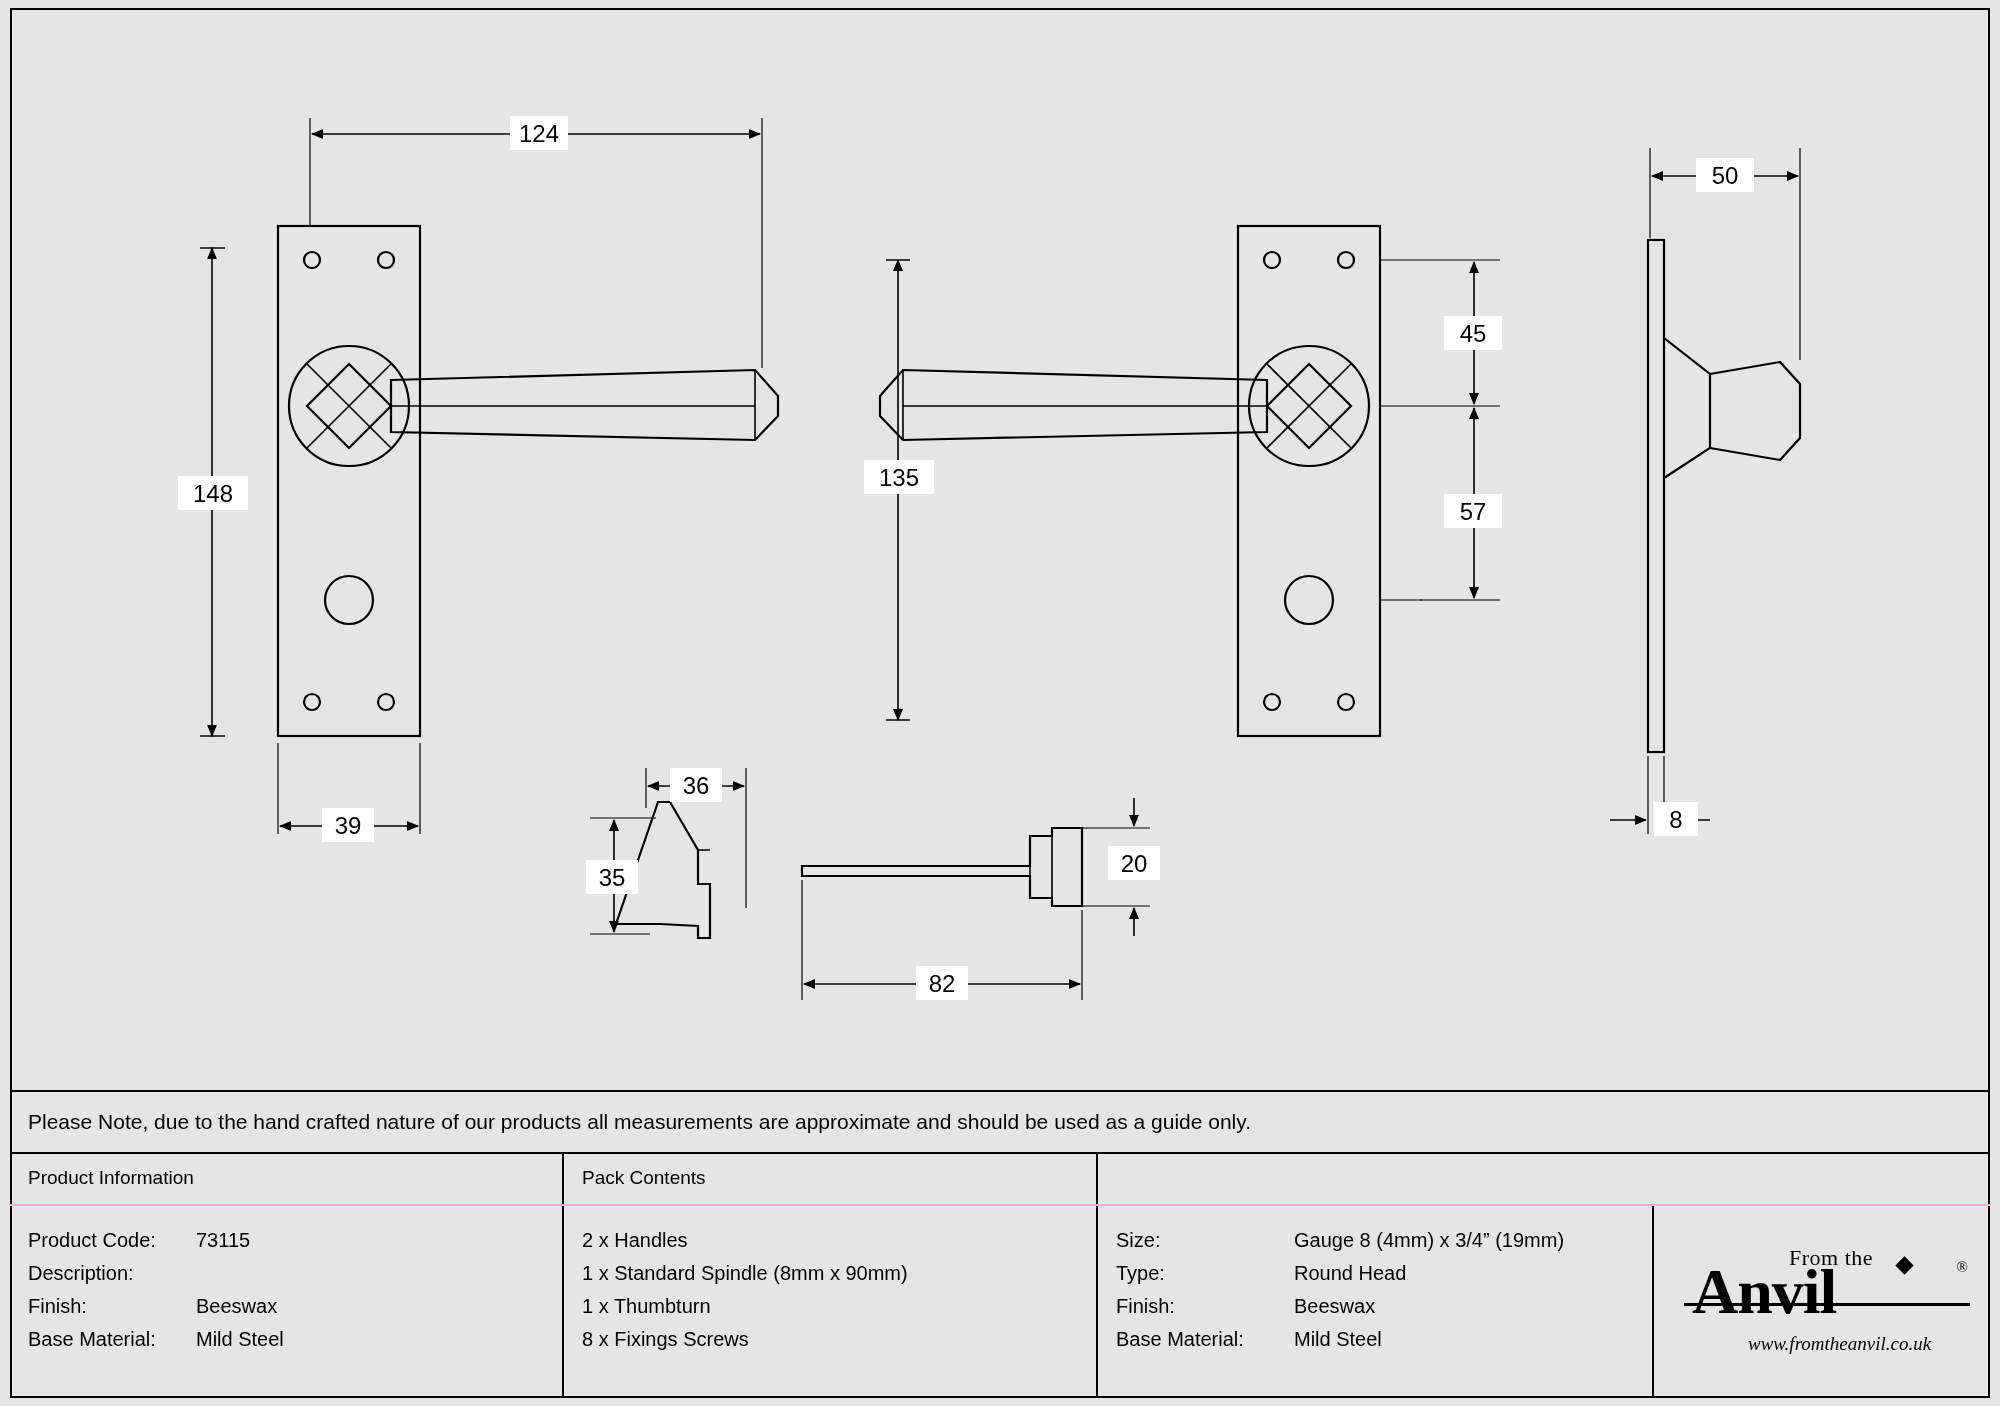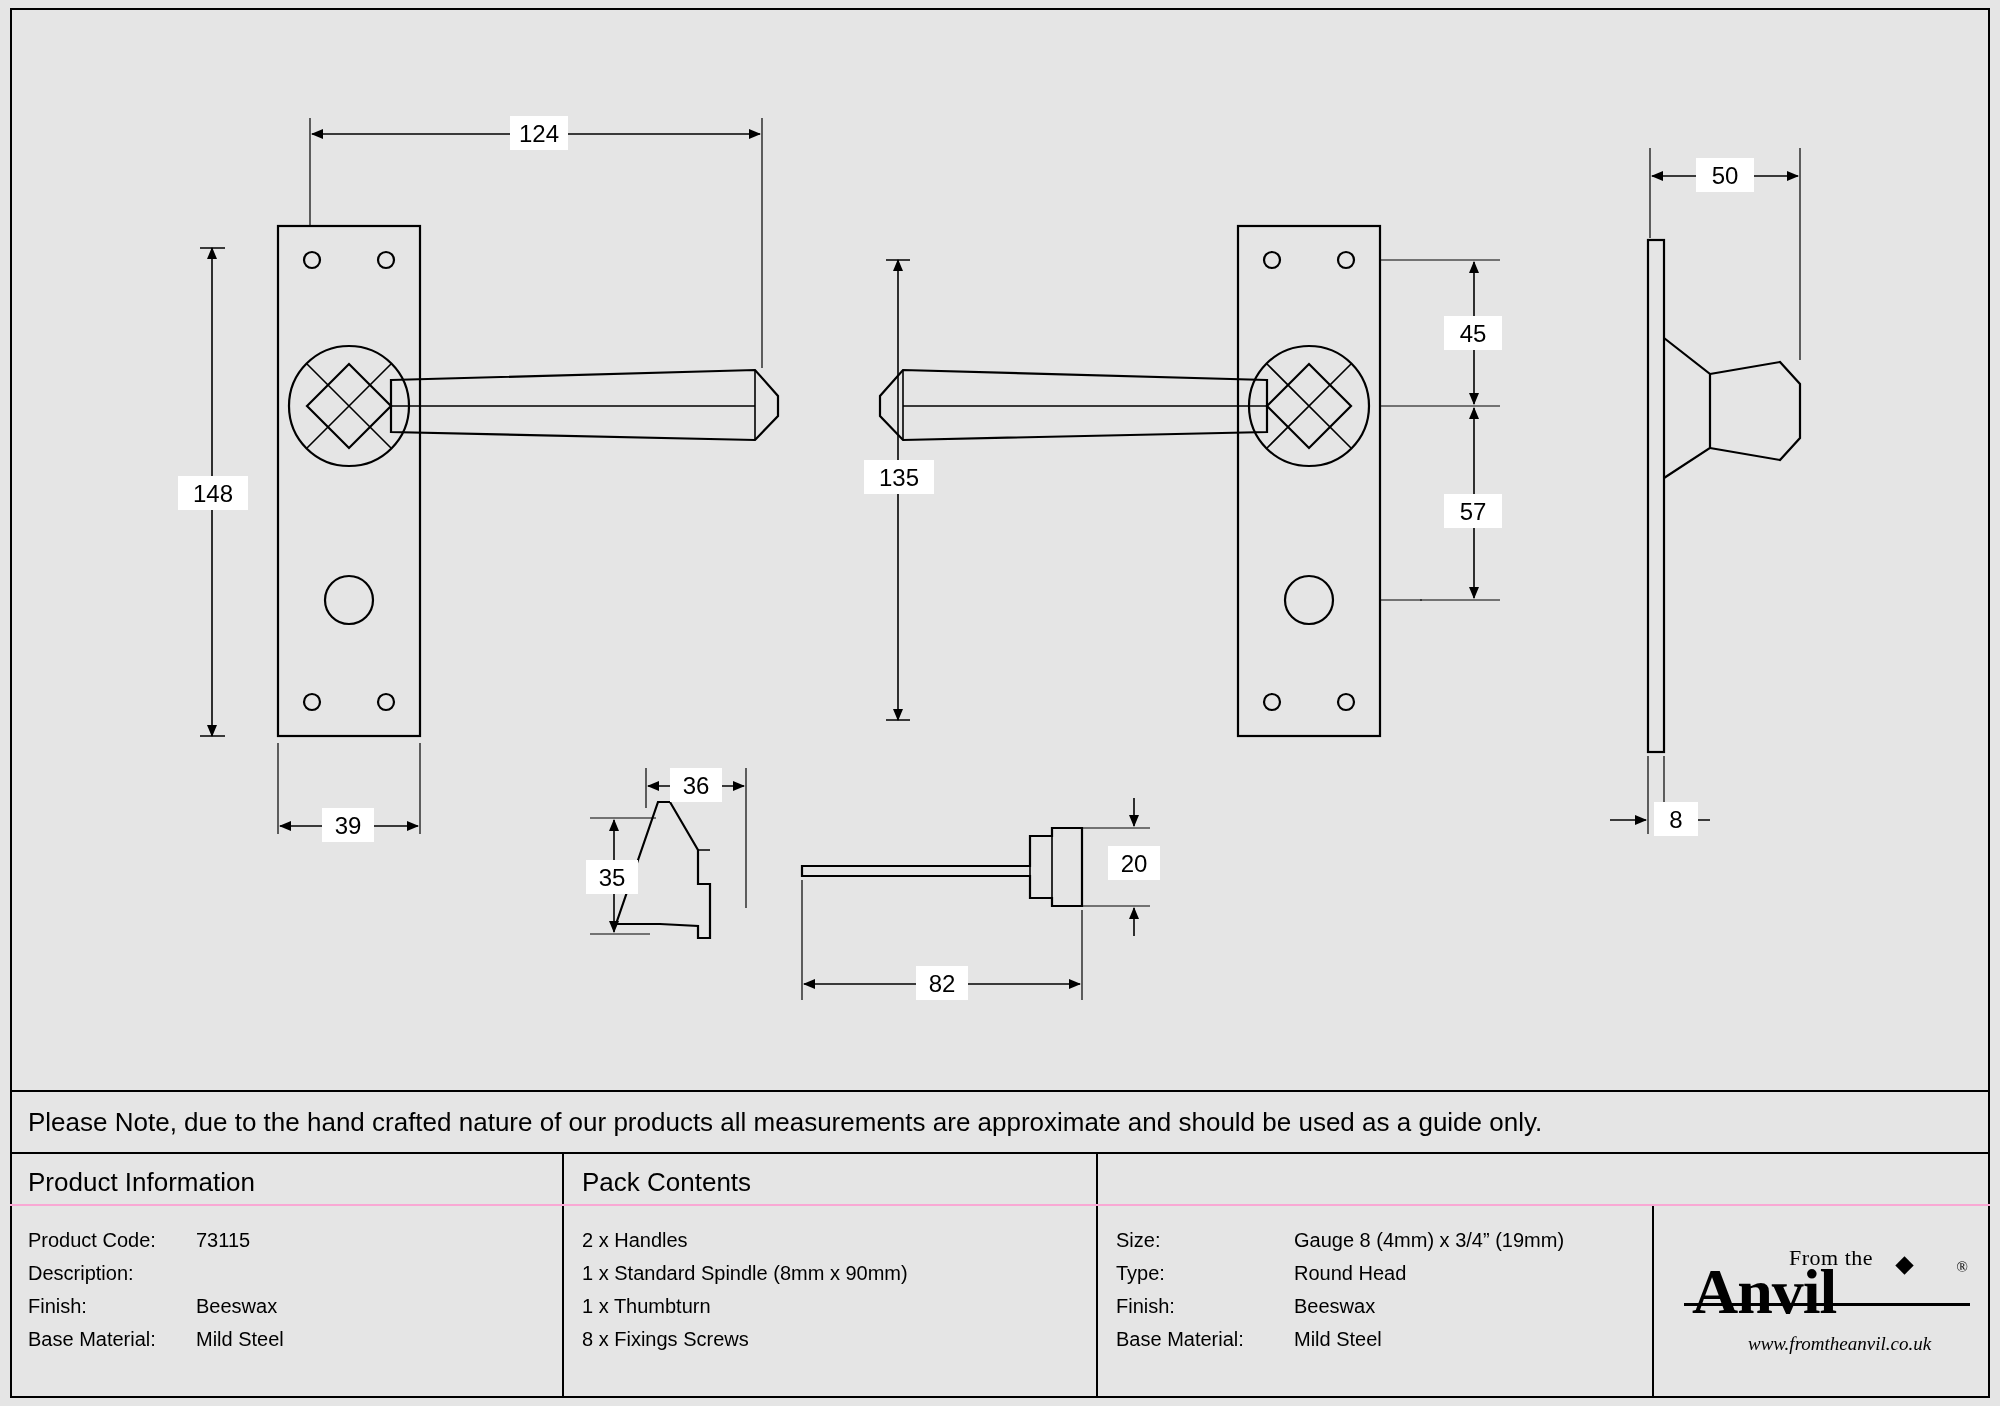--- a/index.html
+++ b/index.html
@@ -33,21 +33,21 @@
   
   .note-row {
     position: absolute;
     left: 10px; top: 1090px;
     width: 1980px; height: 62px;
     border-top: 2px solid #000;
     display: flex; align-items: center;
   }
   .note-text {
     padding-left: 18px;
-    font-size: 26px;
+    font-size: 21px;
     color: #000;
     white-space: nowrap;
   }
   .hdr-row {
     position: absolute;
     left: 10px; top: 1152px;
     width: 1980px; height: 52px;
     border-top: 2px solid #000;
     display: flex;
   }
@@ -57,21 +57,21 @@
     width: 1980px; height: 194px;
     border-top: 2px solid #f9a8d4;
     display: flex;
   }
   .col-a { width: 554px; border-right: 2px solid #000; }
   .col-b { width: 534px; border-right: 2px solid #000; }
   .col-c { width: 556px; border-right: 2px solid #000; }
   .col-d { flex: 1 1 auto; }
 
   .col-hdr {
-    font-size: 26px;
+    font-size: 19px;
     color: #000;
     padding: 13px 16px 0 18px;
   }
   .cell-body { padding: 18px 0 0 18px; }
 
   .kv { display: flex; font-size: 20px; line-height: 33px; color: #000; }
   .kv .k { width: 168px; flex: 0 0 168px; }
   .kv .v { flex: 1 1 auto; }
 
   .kv2 .k { width: 178px; flex: 0 0 178px; }

